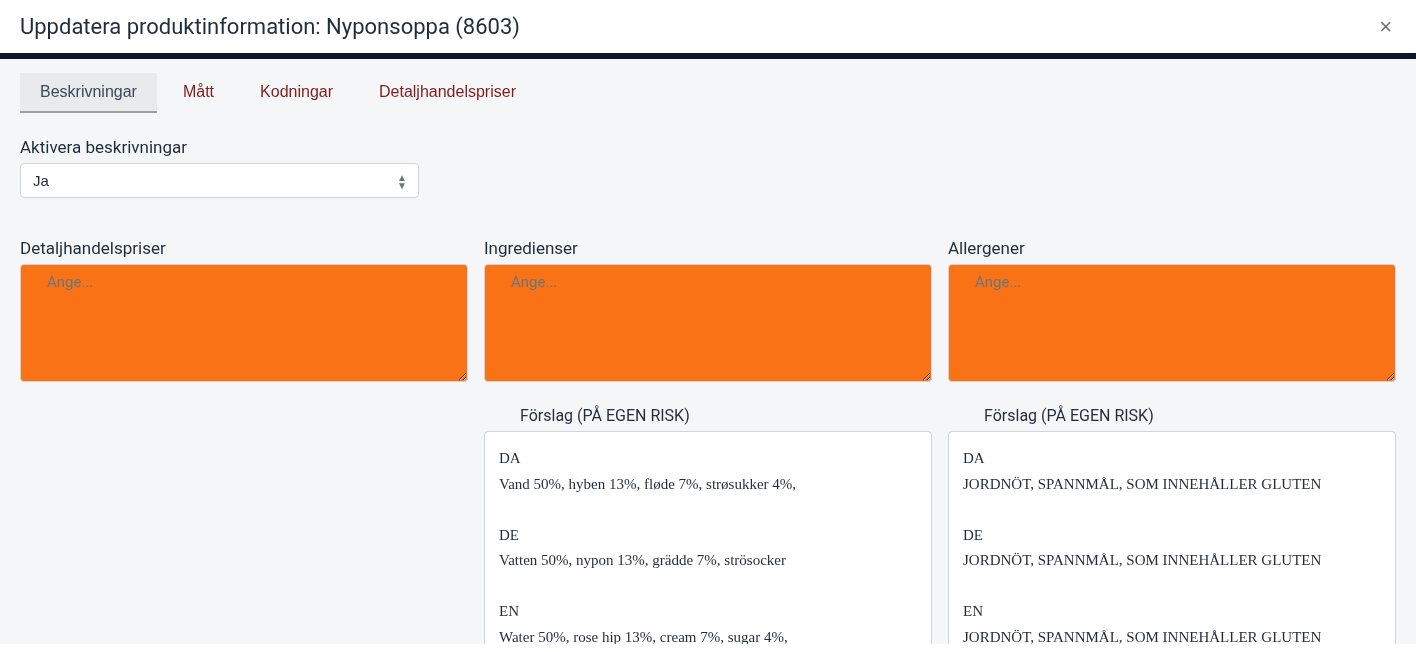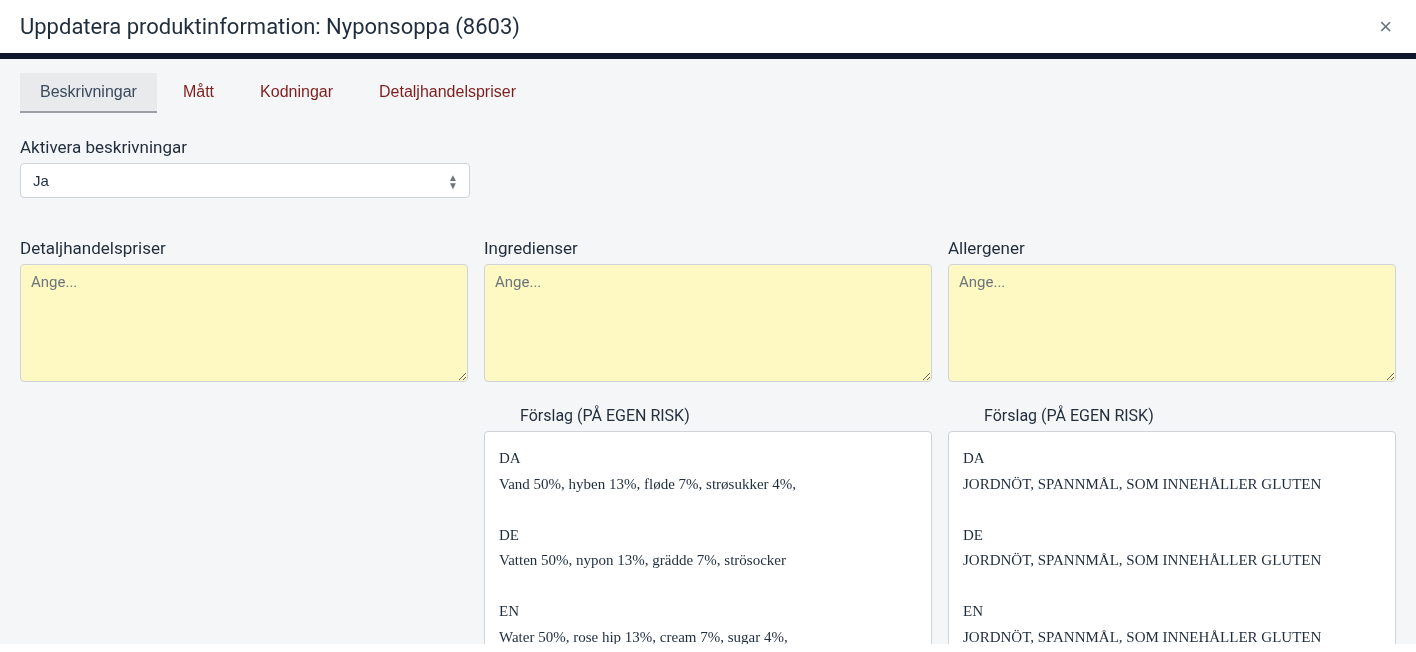--- a/index.html
+++ b/index.html
@@ -60,21 +60,21 @@
       border-bottom: 2px solid #9aa0a6;
     }
     .section-label {
       font-size: 17px;
       color: #1f2d3d;
       margin-bottom: 6px;
       margin-top: 24px;
     }
     .select-wrapper {
       position: relative;
-      width: 450px;
+      width: 399px;
       margin-bottom: 16px;
     }
     .select {
       width: 100%;
       padding: 8px 36px 8px 12px;
       font-size: 15px;
       border: 1px solid #cfd4d9;
       border-radius: 4px;
       background: #ffffff;
       appearance: none;
@@ -98,26 +98,26 @@
       display: flex;
       gap: 16px;
     }
     .col {
       flex: 1;
       min-width: 0;
     }
     .textarea {
       width: 100%;
       height: 118px;
-      padding: 8px 10px;
+      padding: 8px 26px;
       font-size: 15px;
       font-family: inherit;
       border: 1px solid #cfd4d9;
       border-radius: 4px;
-      background: #fef9c3;
+      background: #f97316;
       resize: vertical;
       color: #1f2d3d;
     }
     .textarea::placeholder {
       color: #6c757d;
     }
     .suggestion-label {
       font-size: 16px;
       color: #1f2d3d;
       margin-top: 20px;

